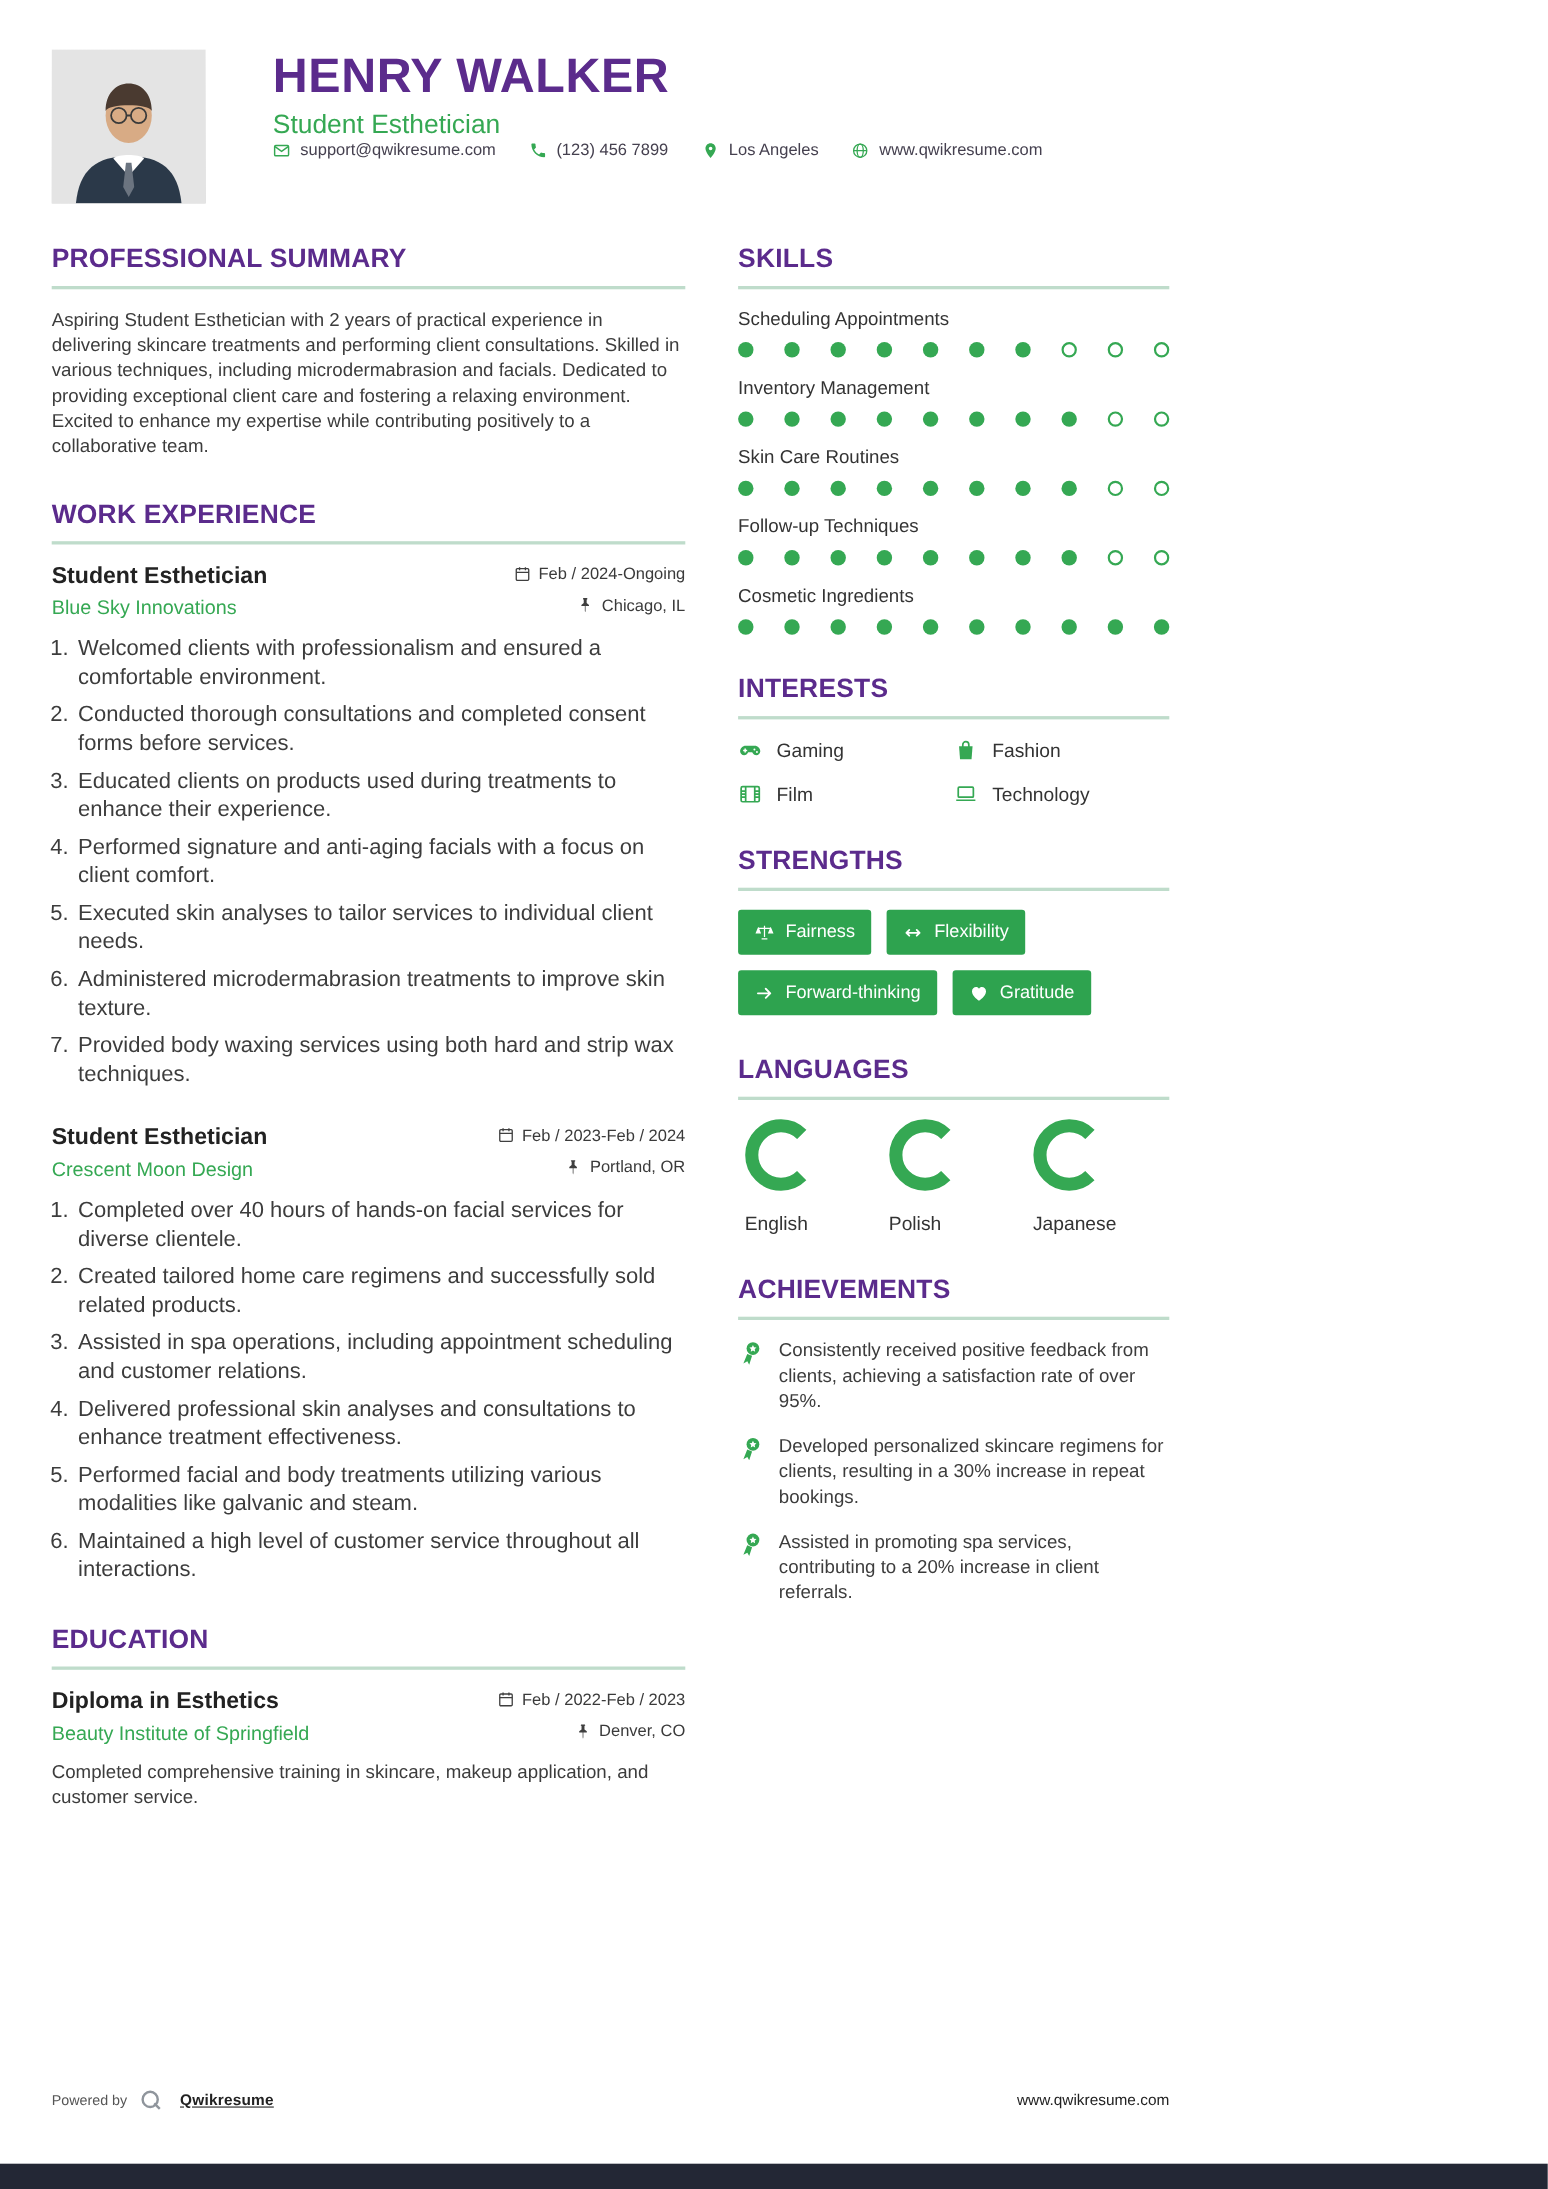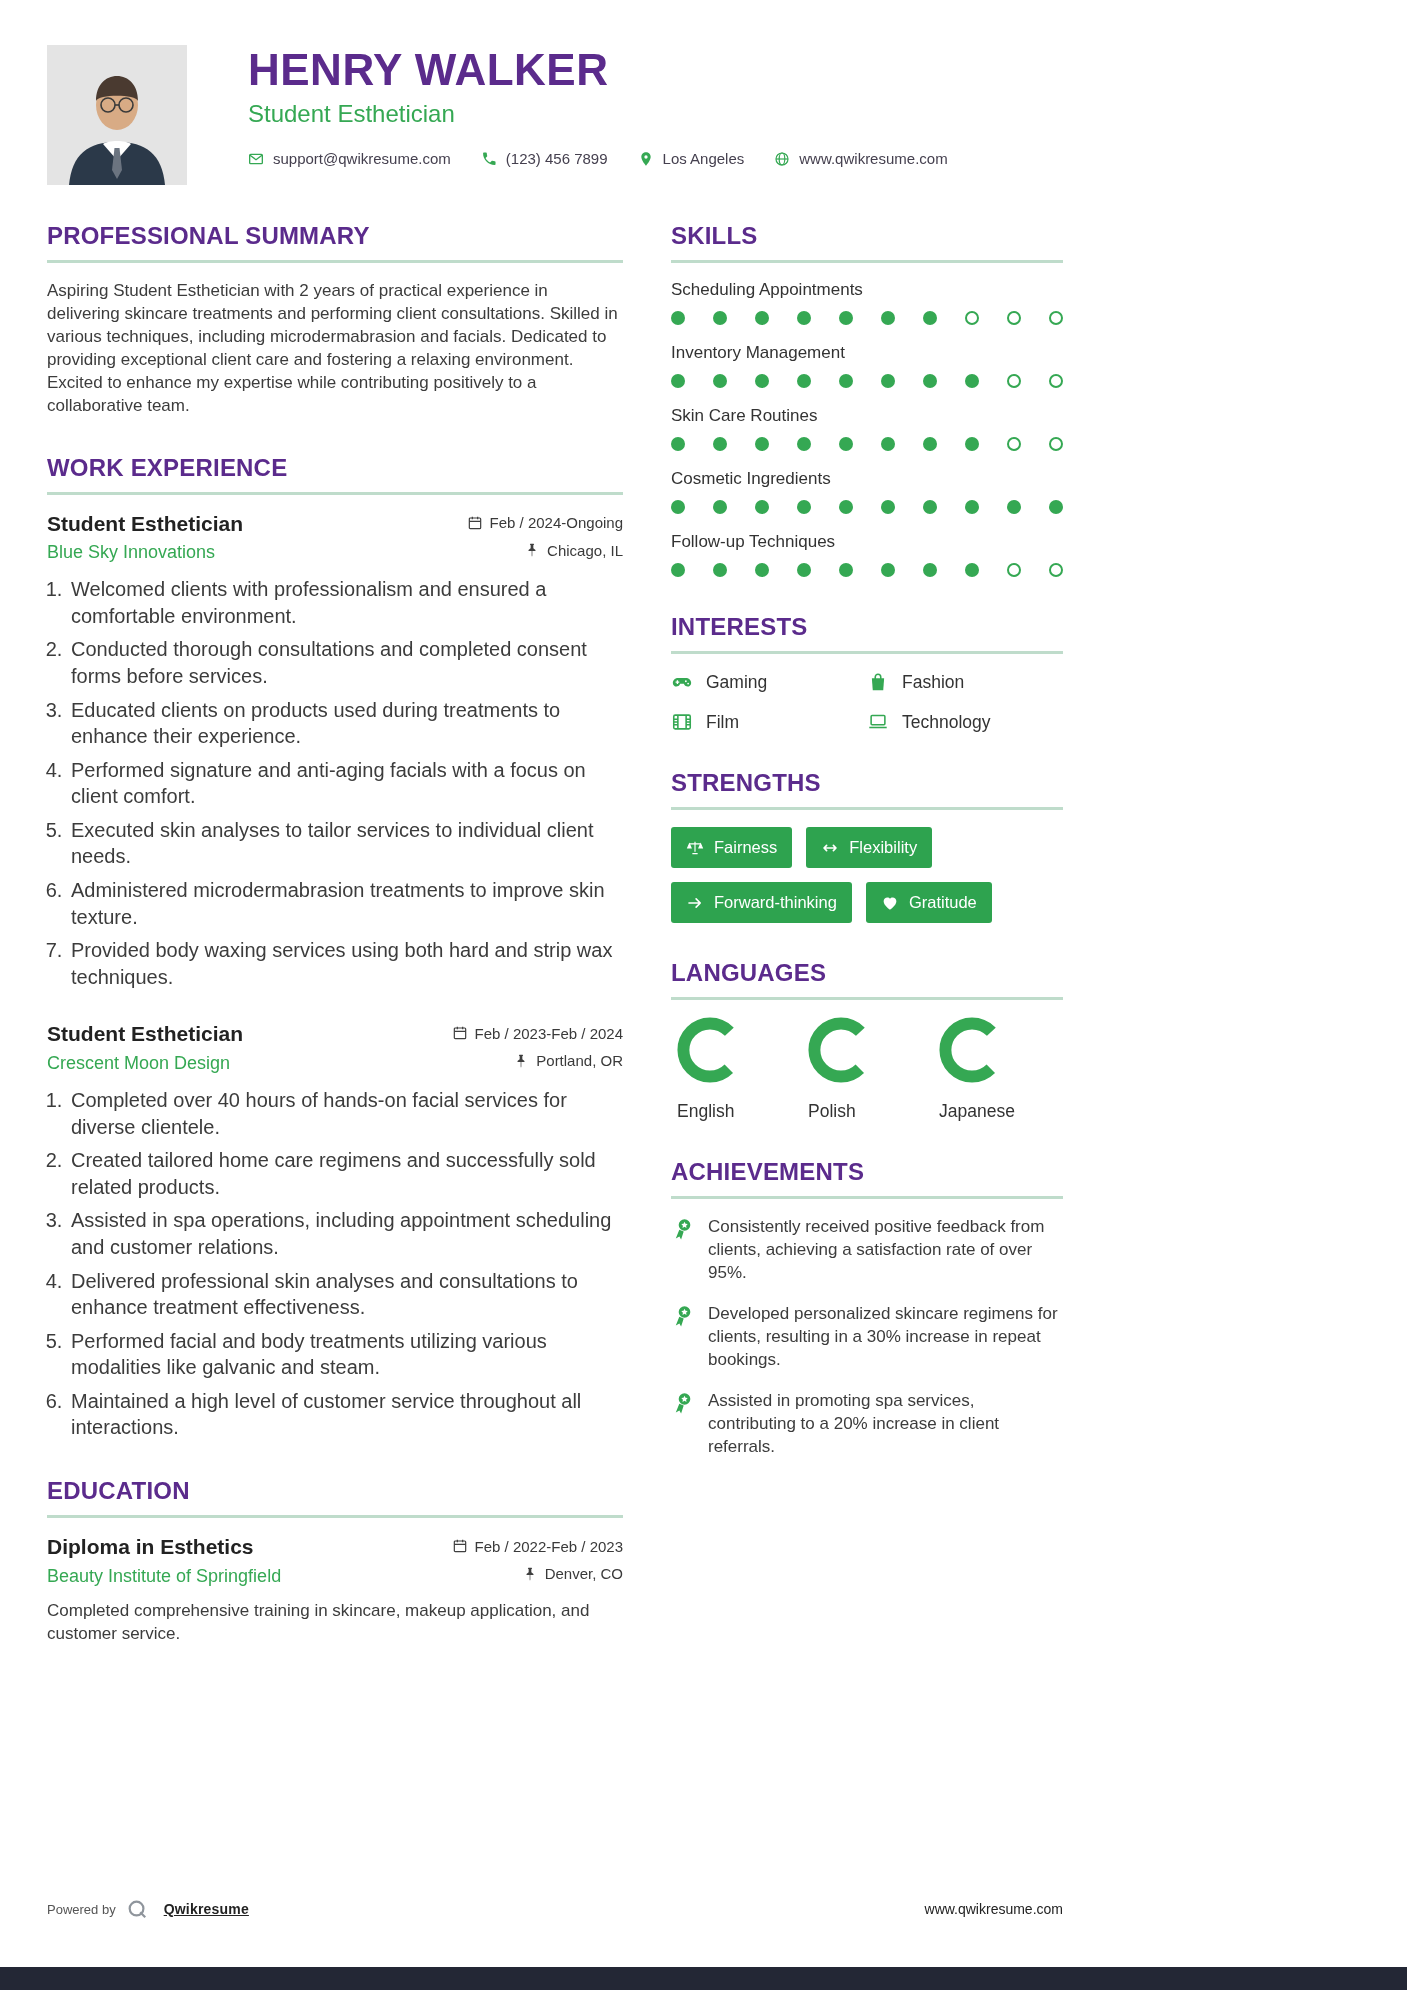--- a/index.html
+++ b/index.html
@@ -19,21 +19,21 @@
   .content{position:absolute;left:47px;top:45px;width:1016px}
 
   
   .header{display:flex;align-items:flex-start}
   .photo{width:140px;height:140px;flex:0 0 140px;margin-right:61px;
     background:linear-gradient(#f0f0f0,#d6d6d6);overflow:hidden}
   .photo svg{width:100%;height:100%;display:block}
   .hgroup{padding-top:2px}
   .name{font-size:44px;font-weight:bold;color:var(--purple);letter-spacing:.5px;line-height:1.05}
   .role{font-size:24px;color:var(--green);margin-top:7px}
-  .contact{display:flex;align-items:center;margin-top:22px;font-size:15px;color:#45404f}
+  .contact{display:flex;align-items:center;font-size:15px;color:#45404f}
   .contact .citem{display:flex;align-items:center;gap:9px;margin-right:30px}
 
   
   .cols{display:flex;gap:48px;margin-top:37px}
   .col-left{width:576px;flex:0 0 576px}
   .col-right{width:392px;flex:0 0 392px}
   .section{margin-bottom:36px}
   h2.sec{font-size:24px;font-weight:bold;color:var(--purple);
     padding-bottom:10px;border-bottom:3px solid var(--underline);margin-bottom:17px;letter-spacing:.2px}
   .para{font-size:17px;line-height:1.35;color:var(--text)}
@@ -309,47 +309,47 @@
                 <span class="dot filled"></span>
                 <span class="dot filled"></span>
                 <span class="dot filled"></span>
                 <span class="dot filled"></span>
                 <span class="dot filled"></span>
                 <span class="dot empty"></span>
                 <span class="dot empty"></span>
               </div>
             </div>
             <div class="skill">
+              <div class="skill-name">Follow-up Techniques</div>
+              <div class="skill-dots">
+                <span class="dot filled"></span>
+                <span class="dot filled"></span>
+                <span class="dot filled"></span>
+                <span class="dot filled"></span>
+                <span class="dot filled"></span>
+                <span class="dot filled"></span>
+                <span class="dot filled"></span>
+                <span class="dot filled"></span>
+                <span class="dot empty"></span>
+                <span class="dot empty"></span>
+              </div>
+            </div>
+            <div class="skill">
               <div class="skill-name">Cosmetic Ingredients</div>
               <div class="skill-dots">
                 <span class="dot filled"></span>
                 <span class="dot filled"></span>
                 <span class="dot filled"></span>
                 <span class="dot filled"></span>
                 <span class="dot filled"></span>
                 <span class="dot filled"></span>
                 <span class="dot filled"></span>
                 <span class="dot filled"></span>
                 <span class="dot filled"></span>
                 <span class="dot filled"></span>
-              </div>
-            </div>
-            <div class="skill">
-              <div class="skill-name">Follow-up Techniques</div>
-              <div class="skill-dots">
-                <span class="dot filled"></span>
-                <span class="dot filled"></span>
-                <span class="dot filled"></span>
-                <span class="dot filled"></span>
-                <span class="dot filled"></span>
-                <span class="dot filled"></span>
-                <span class="dot filled"></span>
-                <span class="dot filled"></span>
-                <span class="dot empty"></span>
-                <span class="dot empty"></span>
               </div>
             </div>
           </div>
       </div>
 
       <div class="section">
         <h2 class="sec">INTERESTS</h2>
         <div class="interests">
             <div class="interest">
               <span class="ic green lg">

